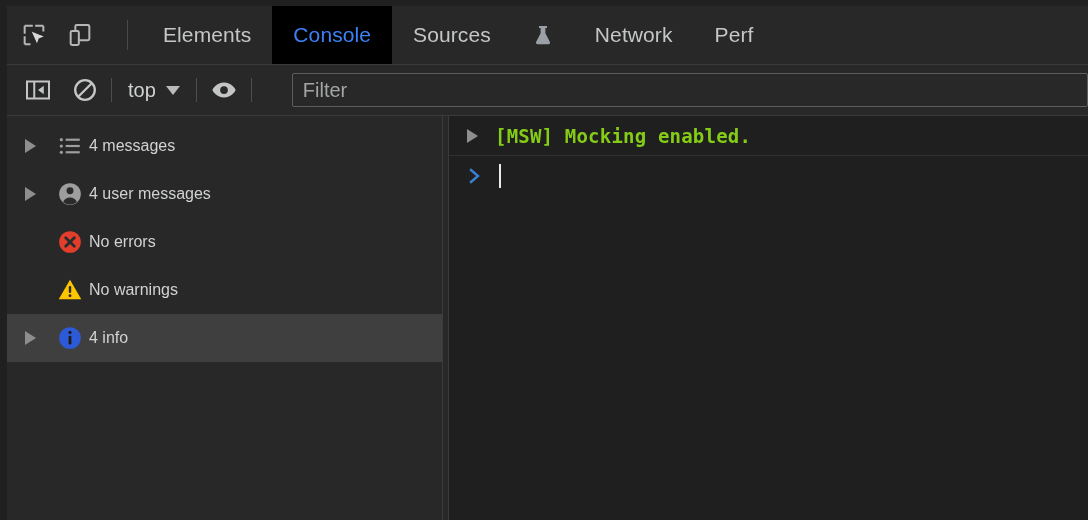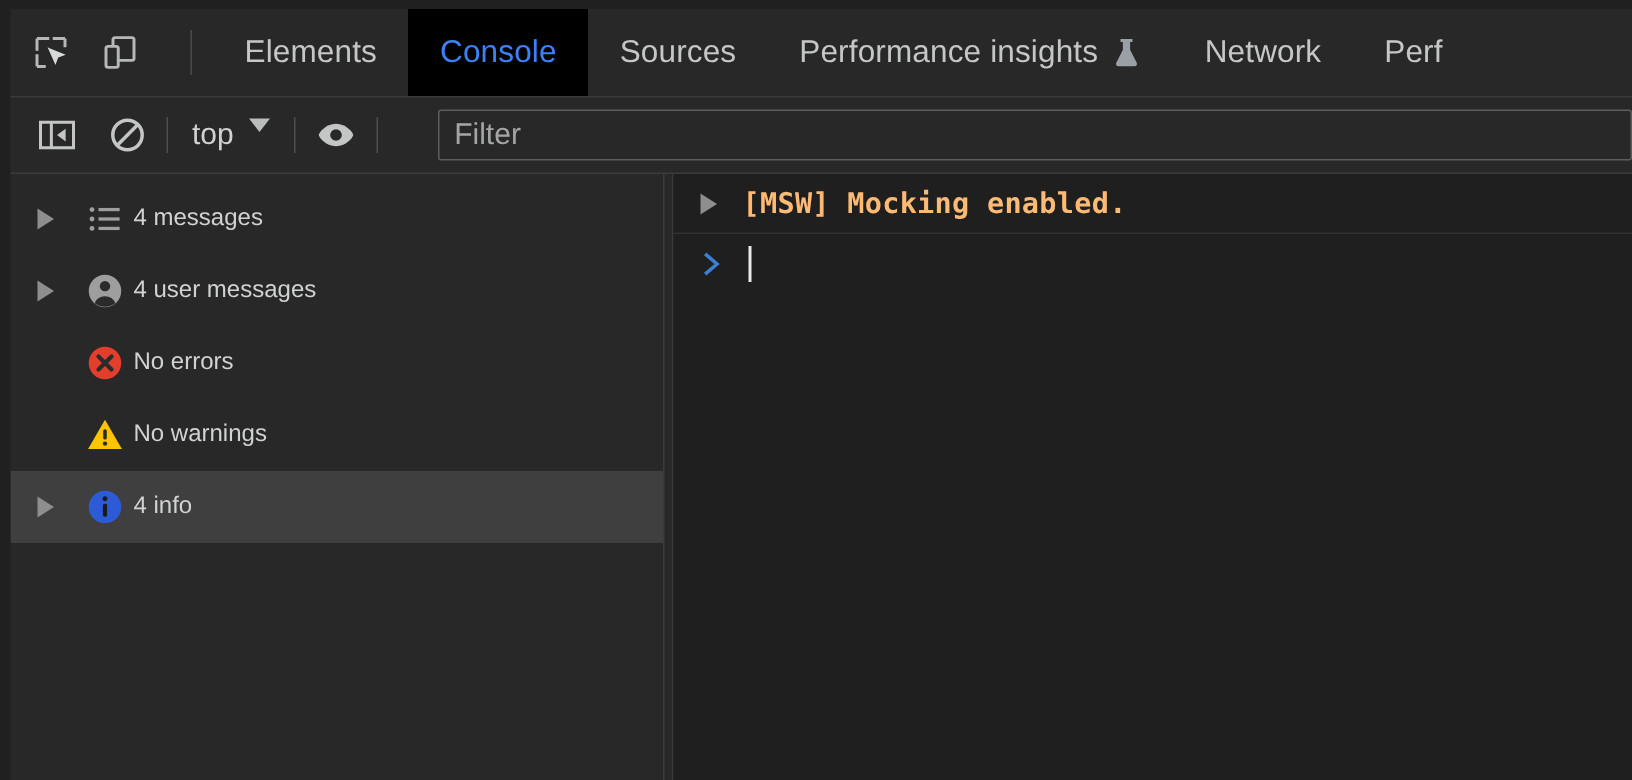--- a/index.html
+++ b/index.html
@@ -101,21 +101,21 @@
     height: 32px;
   }
   .tb-sep {
     width: 1px;
     height: 24px;
     background: #4d4d4d;
     margin: 0 12px;
   }
   .ctx-select {
     display: flex;
-    align-items: flex-start;
+    align-items: center;
     gap: 10px;
     color: #cfd2d0;
     font-size: 20px;
     padding: 0 4px;
   }
   .caret-down {
     width: 0; height: 0;
     border-left: 7px solid transparent;
     border-right: 7px solid transparent;
     border-top: 9px solid #b9bcba;
@@ -280,21 +280,20 @@
 
       <div class="tab active">
         <span>Console</span>
       </div>
 
       <div class="tab">
         <span>Sources</span>
       </div>
 
       <div class="tab">
-        <span>Performance insights</span>
         <span class="flask">
           <svg width="20" height="22" viewBox="0 0 20 22">
             <path d="M6 2 h8 v2 h-1.6 v5.2 l4.4 8.6 a1.6 1.6 0 0 1 -1.4 2.4 H4.6 a1.6 1.6 0 0 1 -1.4 -2.4 l4.4 -8.6 V4 H6 z" fill="#9aa0a6"></path>
           </svg>
         </span>
       </div>
 
       <div class="tab">
         <span>Network</span>
       </div>
@@ -422,21 +421,21 @@
     </div>
 
     <div class="splitter"></div>
 
     <div class="console-pane">
 
       <div class="msg-row">
         <span class="msg-twisty">
             <i class="tri"></i>
           </span>
-        <span class="msg-text" style="color:#fdba74">[MSW] Mocking enabled.</span>
+        <span class="msg-text" style="color:#84cc16">[MSW] Mocking enabled.</span>
       </div>
 
       <div class="prompt-row">
         <span class="prompt-chevron">
           <svg width="20" height="20" viewBox="0 0 20 20">
             <path d="M6 4 L13 10 L6 16" fill="none" stroke="#3b7fd4" stroke-width="2.4" stroke-linecap="square" stroke-linejoin="miter"></path>
           </svg>
         </span>
         <span class="caret"></span>
       </div>

